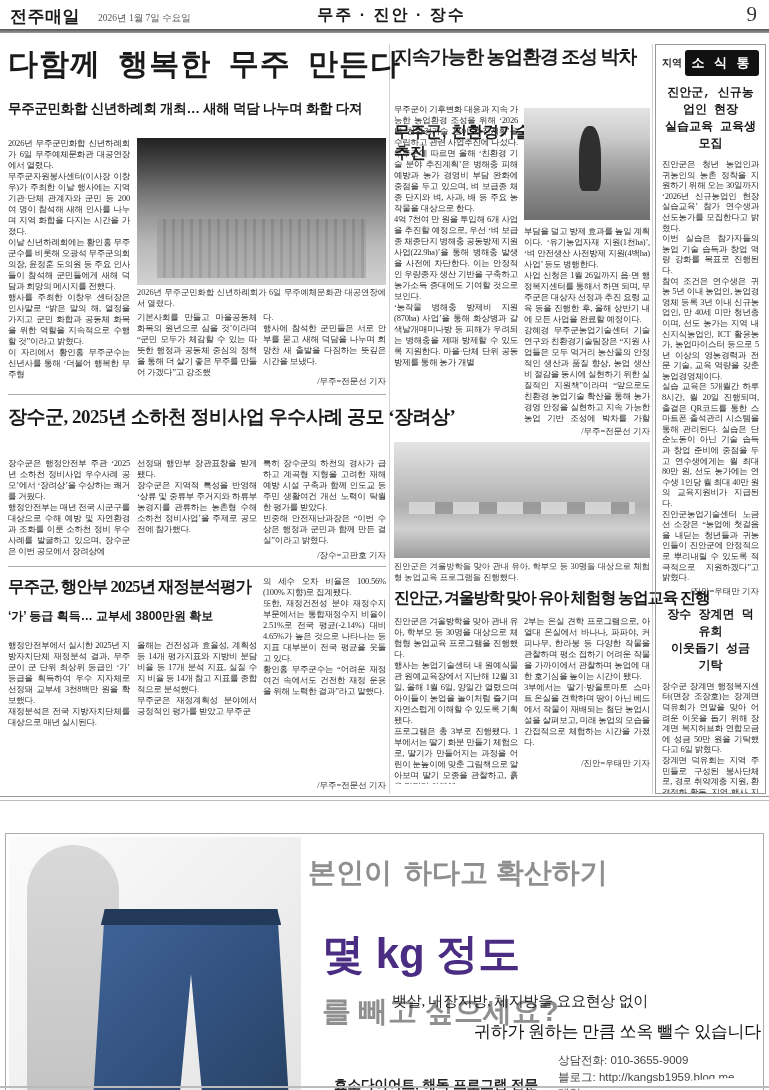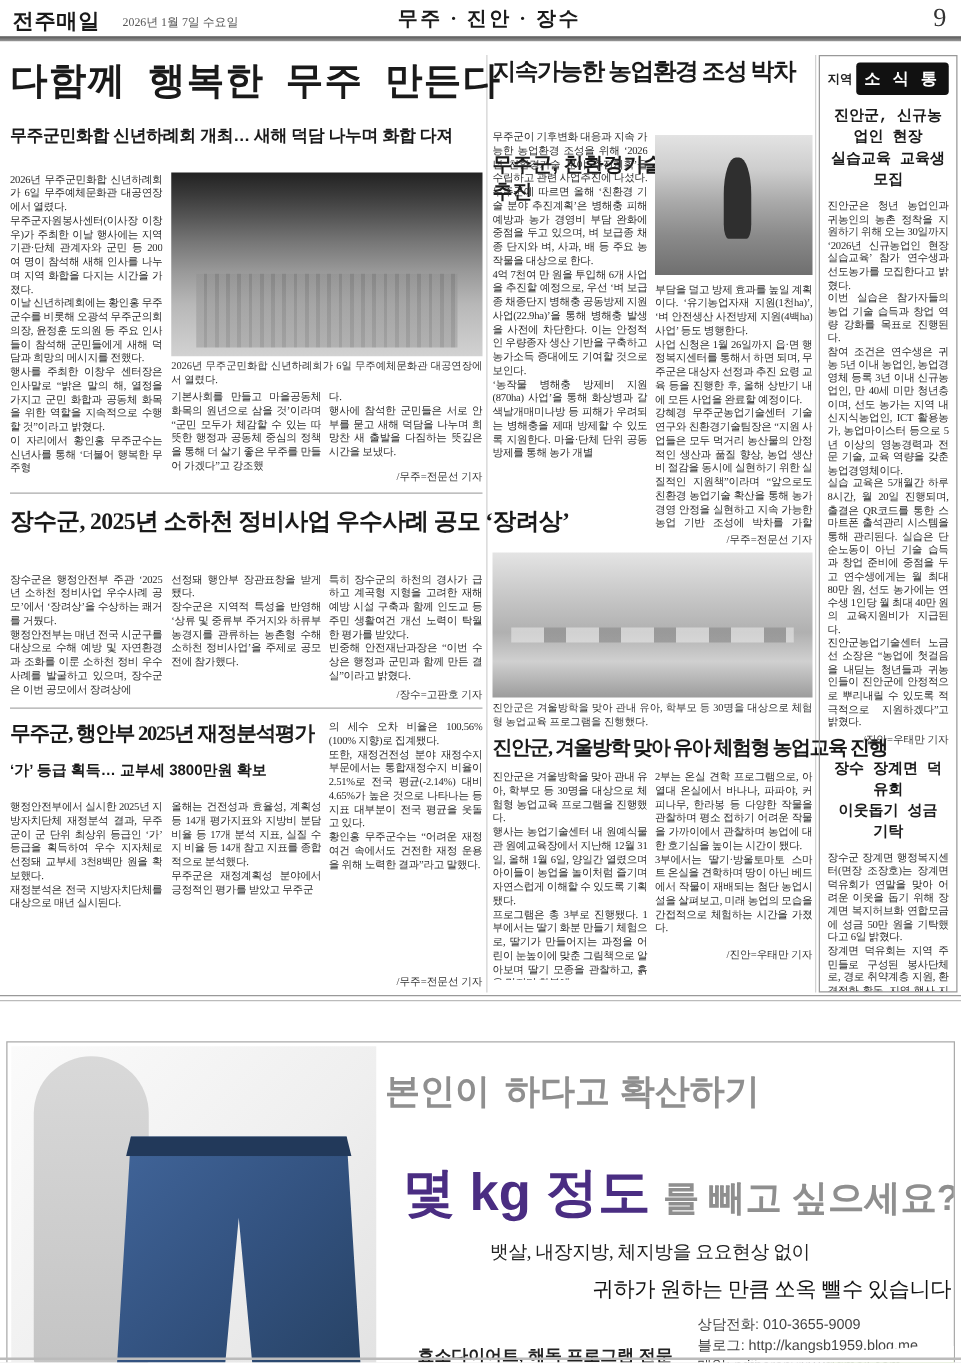--- a/index.html
+++ b/index.html
@@ -2,21 +2,21 @@
 <html><head>
 <meta charset="utf-8">
 <style>
   html,body{margin:0;padding:0;background:#e9e9e9;}
   .page{position:relative;width:769px;height:1090px;background:#fff;margin:0 auto;
         font-family:"Liberation Serif",serif;color:#1a1a1a;overflow:hidden;}
   .abs{position:absolute;}
   
   .masthead{left:10px;top:5px;font-family:"Liberation Sans",sans-serif;font-weight:bold;font-size:17px;letter-spacing:0.5px;}
   .hd-date{left:98px;top:12px;font-size:9.5px;color:#555;}
-  .hd-section{left:0;right:0;top:5px;text-align:center;font-family:Liberation Serif, serif;
+  .hd-section{left:0;right:0;top:5px;text-align:center;font-family:Liberation Sans, sans-serif;
               font-weight:bold;font-size:16px;letter-spacing:2px;padding-left:14px;}
   .hd-page{right:12px;top:2px;font-size:21px;color:#333;}
   .hd-rule{left:0;top:29px;width:769px;height:4px;background:linear-gradient(180deg,#555,#9a9a9a);}
   .vr{top:44px;height:750px;width:1px;background:#d2d2d2;}
   
   .bodycol{position:absolute;font-size:8.5px;line-height:11px;text-align:justify;
            white-space:pre-line;letter-spacing:-0.2px;color:#2a2a2a;overflow:hidden;}
   .byline{position:absolute;font-size:8.5px;color:#333;text-align:right;}
   .caption{position:absolute;font-size:8.3px;line-height:10.5px;color:#333;text-align:justify;}
   .hairline{position:absolute;height:1px;background:#aaa;}
@@ -67,21 +67,21 @@
   .ad-figure{position:absolute;left:18px;top:8px;width:92px;height:250px;background:linear-gradient(180deg,#d9d9d9,#c4c4c4);
              border-radius:46px 46px 8px 8px;}
   .ad-jeans{position:absolute;left:84px;top:72px;width:196px;height:192px;
             background:linear-gradient(135deg,#41659a 0%,#32517e 55%,#274264 100%);
             clip-path:polygon(6% 0,94% 0,100% 100%,56% 100%,50% 34%,44% 100%,0 100%);}
   .ad-waist{position:absolute;left:84px;top:72px;width:196px;height:16px;background:#22395a;
             clip-path:polygon(6% 0,94% 0,96% 100%,4% 100%);}
   .ad-l1{left:302px;top:20px;display:flex;align-items:baseline;gap:12px;white-space:nowrap;}
   .ad-l1-pre,.ad-l1-post{font-family:"Liberation Sans",sans-serif;font-weight:bold;font-size:28px;color:#8f8f8f;}
   .ad-l1-hl{font-family:"Liberation Sans",sans-serif;font-weight:bold;font-size:58px;}
-  .ad-l2{left:316px;top:92px;display:flex;align-items:baseline;gap:10px;white-space:nowrap;}
+  .ad-l2{left:316px;top:92px;display:flex;align-items:baseline;gap:10px;white-space:nowrap;flex-direction:column;}
   .ad-l2-hl{font-family:"Liberation Sans",sans-serif;font-weight:bold;font-size:42px;}
   .ad-l2-post{font-family:"Liberation Sans",sans-serif;font-weight:bold;font-size:29px;color:#8f8f8f;}
   .ad-l3{left:386px;top:158px;font-size:15px;color:#222;letter-spacing:-0.3px;}
   .ad-l4{left:468px;top:186px;font-size:17px;color:#111;letter-spacing:-0.3px;}
   .ad-specialty{left:328px;top:242px;font-family:"Liberation Sans",sans-serif;font-weight:bold;font-size:13.5px;color:#222;}
   .ad-contact{left:552px;top:218px;width:200px;font-family:"Liberation Sans",sans-serif;font-size:11.5px;
               line-height:16.5px;color:#444;}
   .sw{position:absolute;border-radius:50%;}
   .sw-small{right:-50px;bottom:46px;width:430px;height:38px;background:linear-gradient(180deg,#bede97,#8dc63f);transform:rotate(-6deg);}
   .sw-small-cut{right:-70px;bottom:56px;width:450px;height:36px;background:#fff;transform:rotate(-6deg);}

